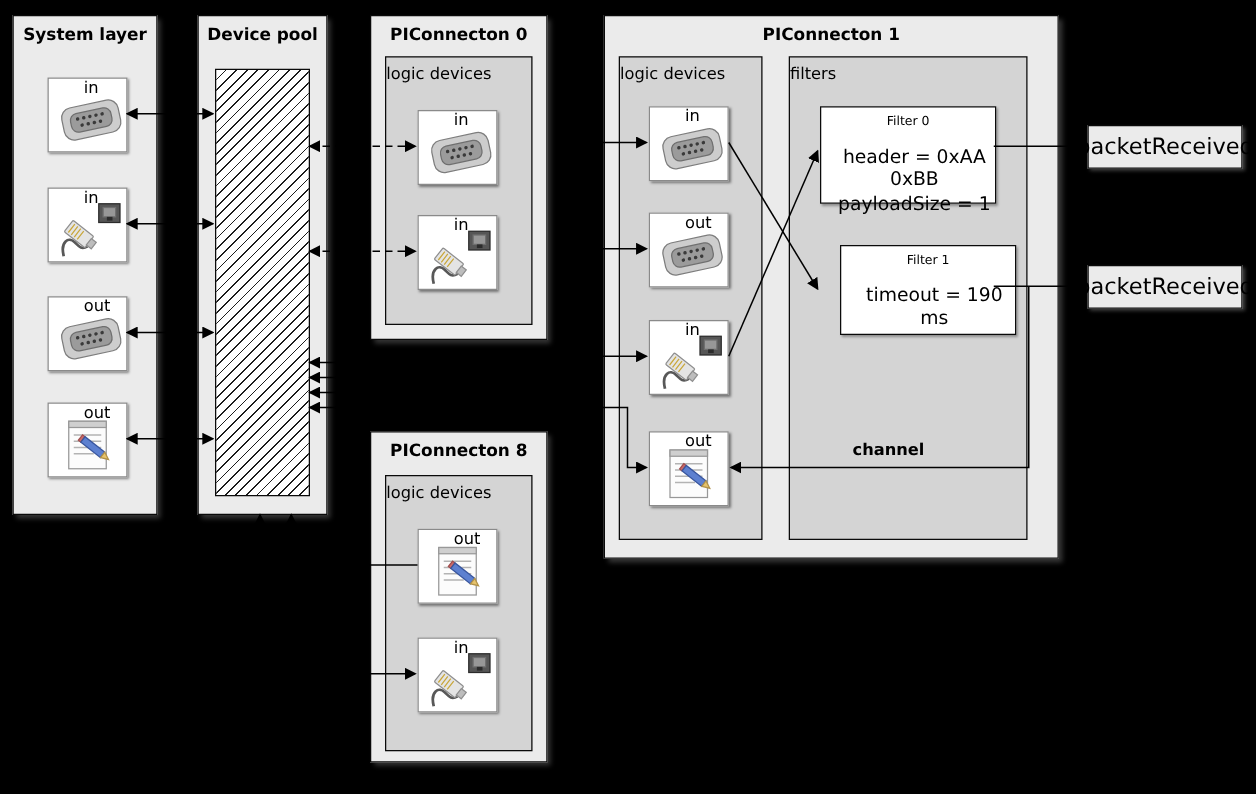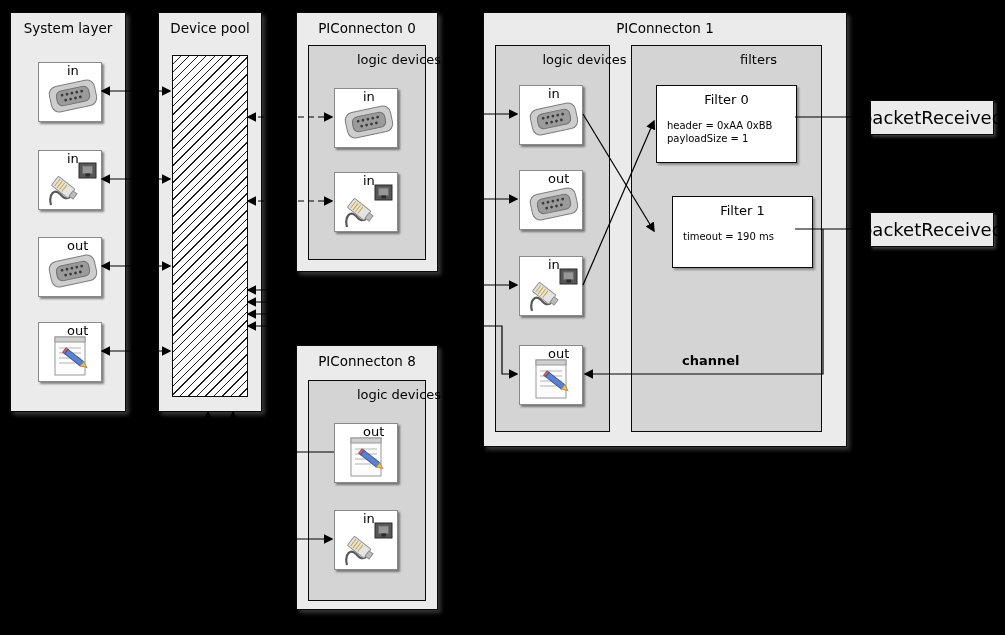--- a/index.html
+++ b/index.html
@@ -1,33 +1,33 @@
 <!DOCTYPE html>
 <html><head>
 <meta charset="utf-8">
 <style>
   html,body{margin:0;padding:0;}
   body{background:#000;}
   #stage{position:relative;width:1005px;height:635px;background:#000;overflow:hidden;
          font-family:"DejaVu Sans","Liberation Sans",sans-serif;color:#000;}
   .panel{position:absolute;background:#ebebeb;border:1px solid #0a0a0a;
-         box-shadow:3px 3px 4px rgba(120,120,120,.45);}
+         box-shadow:3px 3px 4px rgba(120,120,120,.45);font-weight:bold;}
   .subpanel{position:absolute;background:#d4d4d4;border:1px solid #0a0a0a;}
   .ptitle{position:absolute;top:7px;left:0;width:100%;text-align:center;font-size:13.5px;white-space:nowrap;}
-  .stitle{position:absolute;top:6px;left:0;width:100%;text-align:center;font-size:13px;white-space:nowrap;padding-left:32px;}
+  .stitle{position:absolute;top:6px;left:0;width:100%;font-size:13px;white-space:nowrap;}
   .hatch{position:absolute;left:172px;top:55px;width:74px;height:340px;border:1px solid #0a0a0a;
          background:repeating-linear-gradient(135deg,#ffffff 0 5px,#1c1c1c 5px 6px);}
   .device{position:absolute;width:62px;height:58px;background:#fff;border:1px solid #8a8a8a;
           box-shadow:1.5px 1.5px 2px rgba(0,0,0,.45);}
   .device .lbl{position:absolute;top:0px;left:4px;font-size:13px;z-index:2;margin-left:24px;}
   .device .icon{position:absolute;right:3px;bottom:3px;width:50px;height:44px;}
   .filterbox{position:absolute;background:#fff;border:1px solid #0a0a0a;
              box-shadow:1.5px 1.5px 2px rgba(0,0,0,.35);}
-  .ft{margin-top:6px;text-align:center;font-size:13px;}
-  .fp{margin:2px 0 0 10px;font-size:10px;}
+  .ft{margin-top:6px;text-align:center;font-size:10px;}
+  .fp{margin:2px 0 0 10px;font-size:15px;text-align:center;}
   .fp.first{margin-top:13px;}
   .outbox{position:absolute;width:122px;height:33px;background:#ebebeb;border:1px solid #0a0a0a;
           box-shadow:2px 2px 3px rgba(120,120,120,.55);
           display:flex;align-items:center;justify-content:center;font-size:18px;}
   .floatlbl{position:absolute;font-size:13px;font-weight:bold;}
   #wires{position:absolute;left:0;top:0;pointer-events:none;}
   .w{fill:none;stroke:#000;stroke-width:1.2;}
   .w.d{stroke-dasharray:6 4;}
 </style>
 </head>

